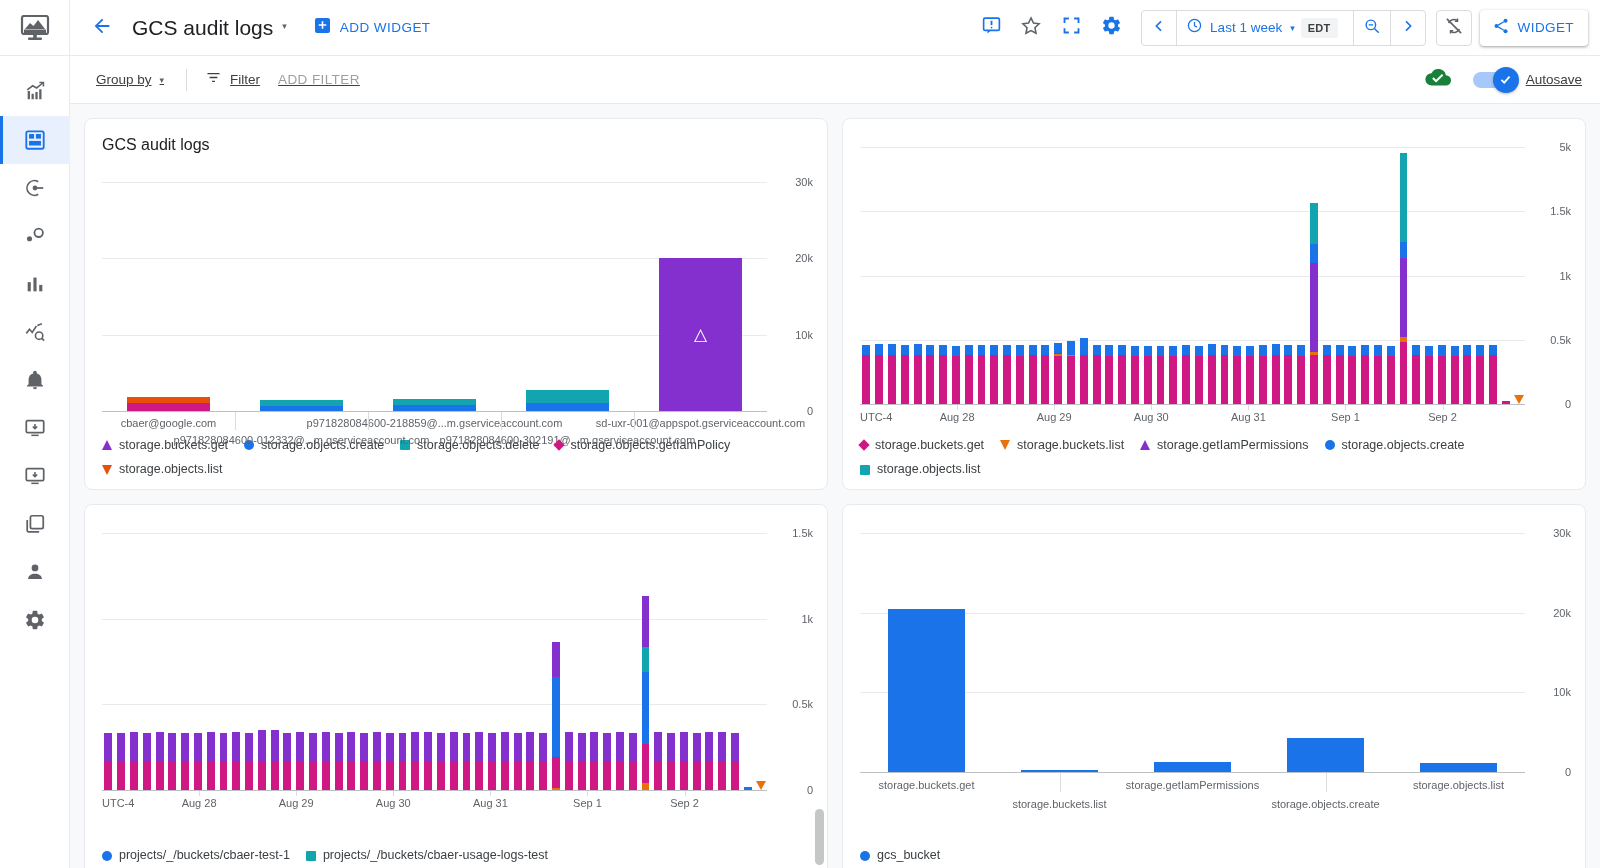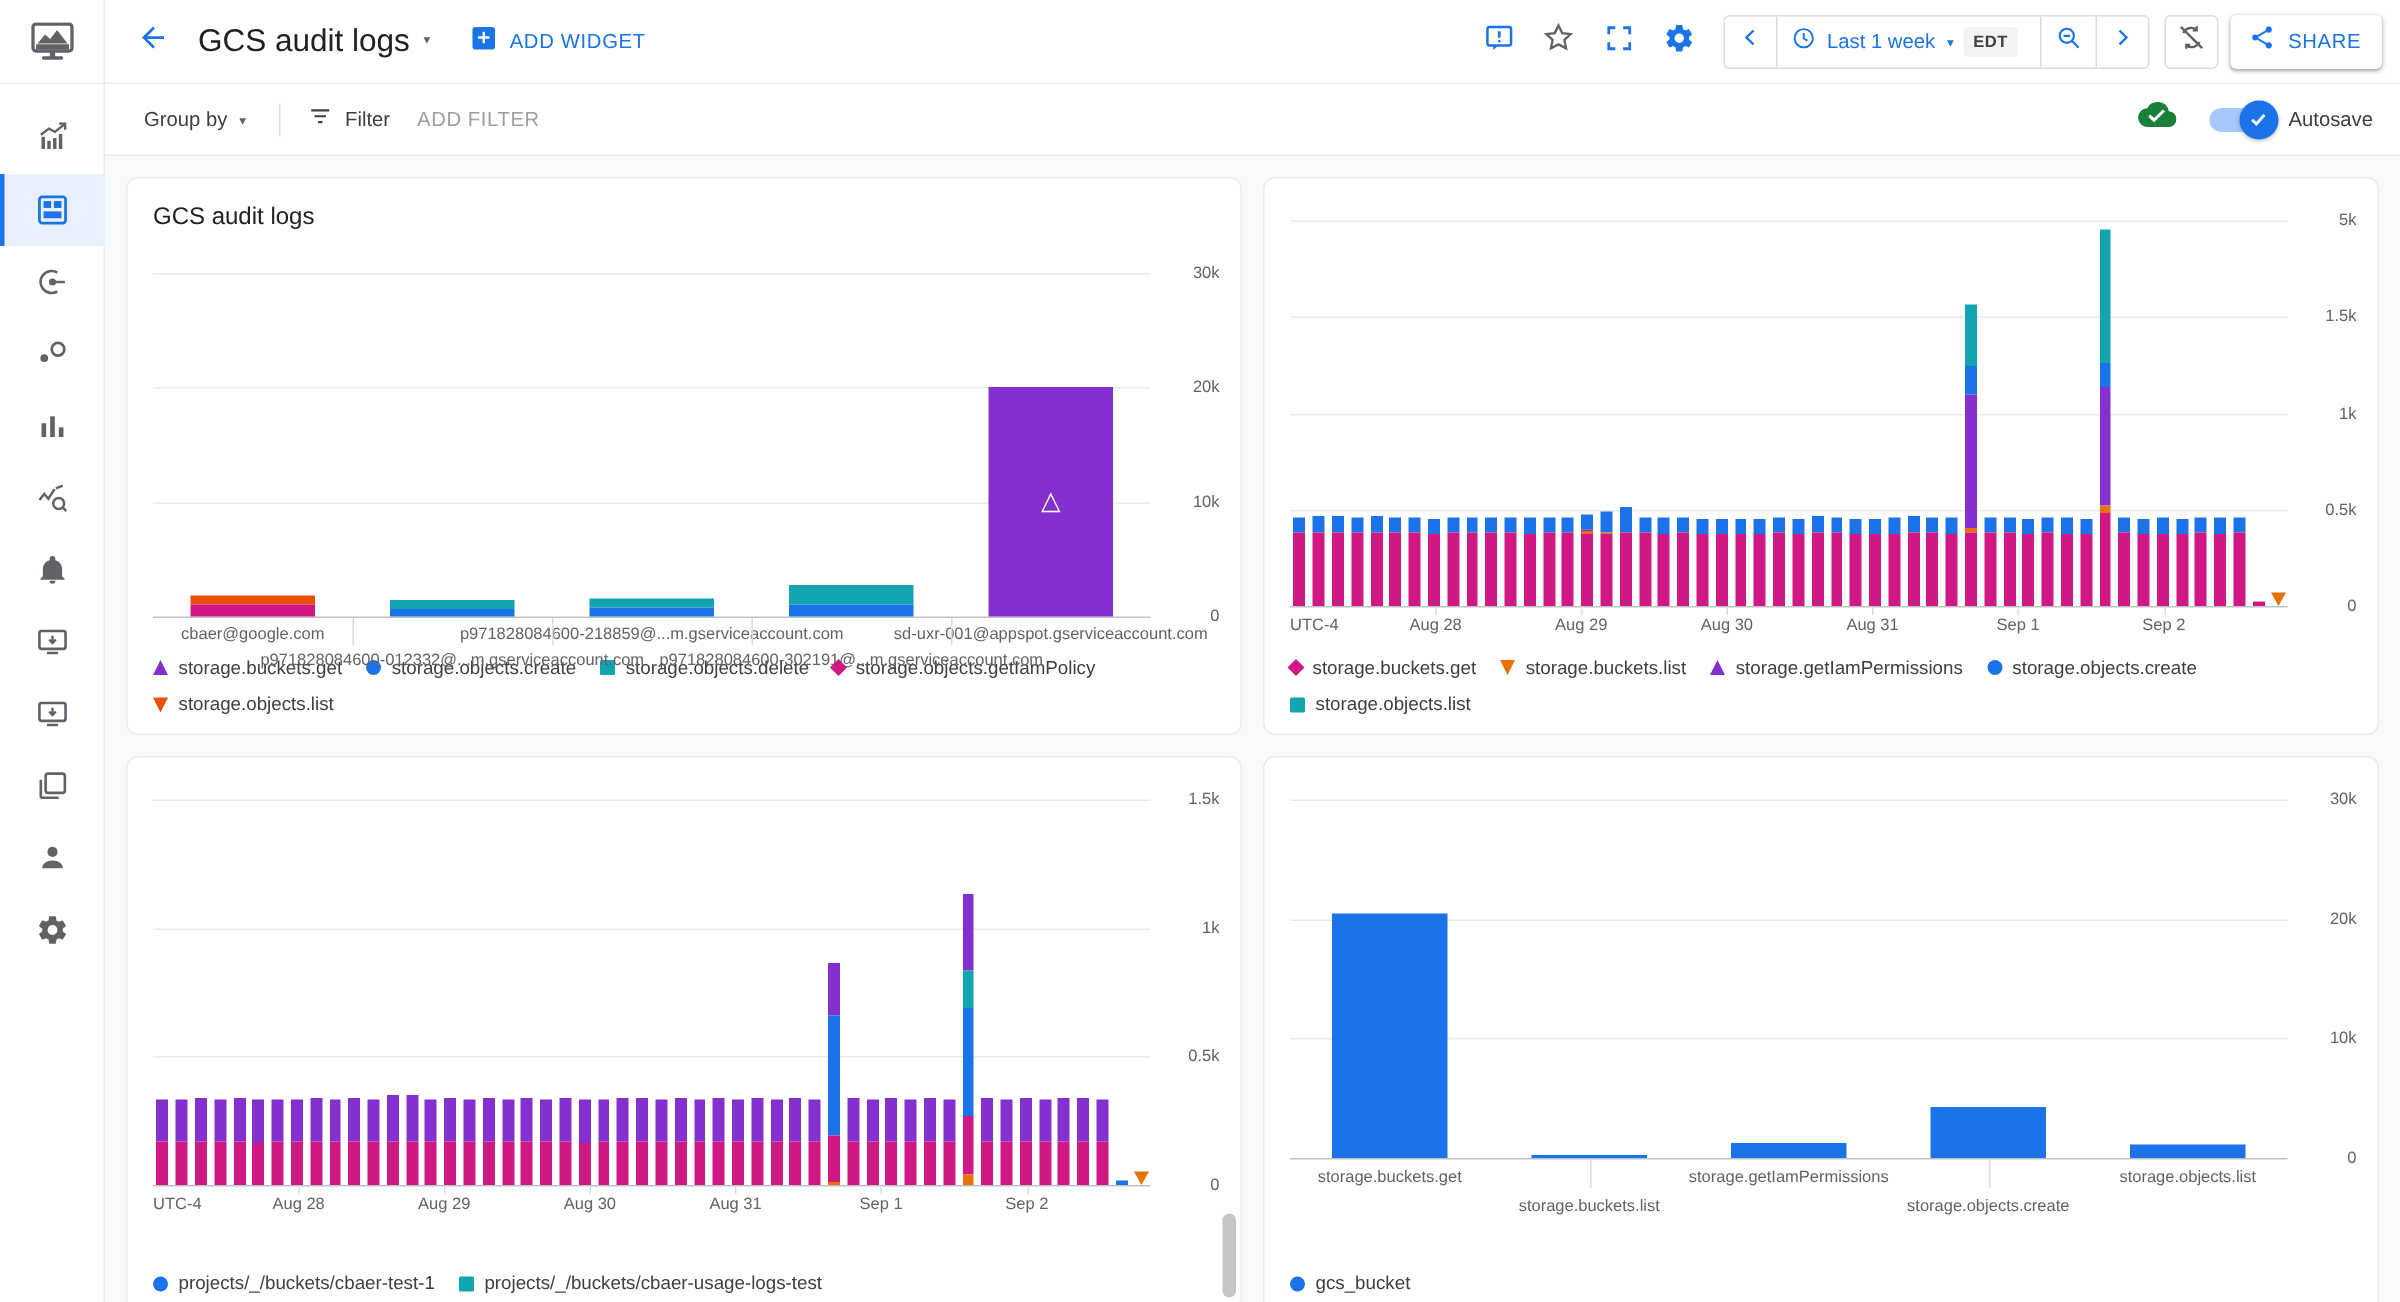--- a/index.html
+++ b/index.html
@@ -96,21 +96,21 @@
     display: flex; align-items: center; gap: 8px; height: 36px;
     border-radius: 4px; padding: 0 14px 0 12px; margin-left: 8px;
     box-shadow: 0 1px 2px rgba(60,64,67,.3), 0 1px 3px 1px rgba(60,64,67,.15);
     cursor: pointer; background: #fff;
   }
   .share-btn .lbl { color: #1a73e8; font-size: 13.5px; font-weight: 500; letter-spacing: .4px; }
 
   
   #filterbar {
     height: 48px; min-height: 48px; display: flex; align-items: center;
-    padding: 0 18px 0 22px; border-bottom: 1px solid #e8eaed; background: #fff;
+    padding: 0 18px 0 22px; border-bottom: 1px solid #e8eaed; background: #fff; text-decoration: underline;
   }
   .groupby {
     display: flex; align-items: center; gap: 8px; cursor: pointer;
     font-size: 13.5px; color: #3c4043; padding: 6px 4px;
   }
   .fb-div { width: 1px; height: 22px; background: #dadce0; margin: 0 18px; }
   .filter-btn { display: flex; align-items: center; gap: 8px; cursor: pointer; }
   .filter-btn .lbl { font-size: 13.5px; color: #3c4043; font-weight: 500; }
   .add-filter { margin-left: 18px; font-size: 13.5px; color: #9aa0a6; letter-spacing: .4px; cursor: pointer; }
   .autosave-wrap { display: flex; align-items: center; gap: 22px; }
@@ -440,21 +440,21 @@
 
       <div class="share-btn">
         <span>
           <svg width="18" height="18" viewBox="0 0 24 24" fill="#1a73e8">
             <circle cx="18" cy="5" r="2.7"></circle>
               <circle cx="6" cy="12" r="2.7"></circle>
               <circle cx="18" cy="19" r="2.7"></circle>
             <path d="M8.2 10.8 L15.8 6.4 M8.2 13.2 L15.8 17.6" stroke="#1a73e8" stroke-width="1.7"></path>
           </svg>
         </span>
-        <span class="lbl">SHARE</span>
+        <span class="lbl">WIDGET</span>
       </div>
     </div>
 
     <div id="filterbar">
       <div class="groupby">
         <span>Group by</span>
         <span style="font-size:9px;color:#5f6368;">▾</span>
       </div>
       <div class="fb-div"></div>
       <div class="filter-btn">

